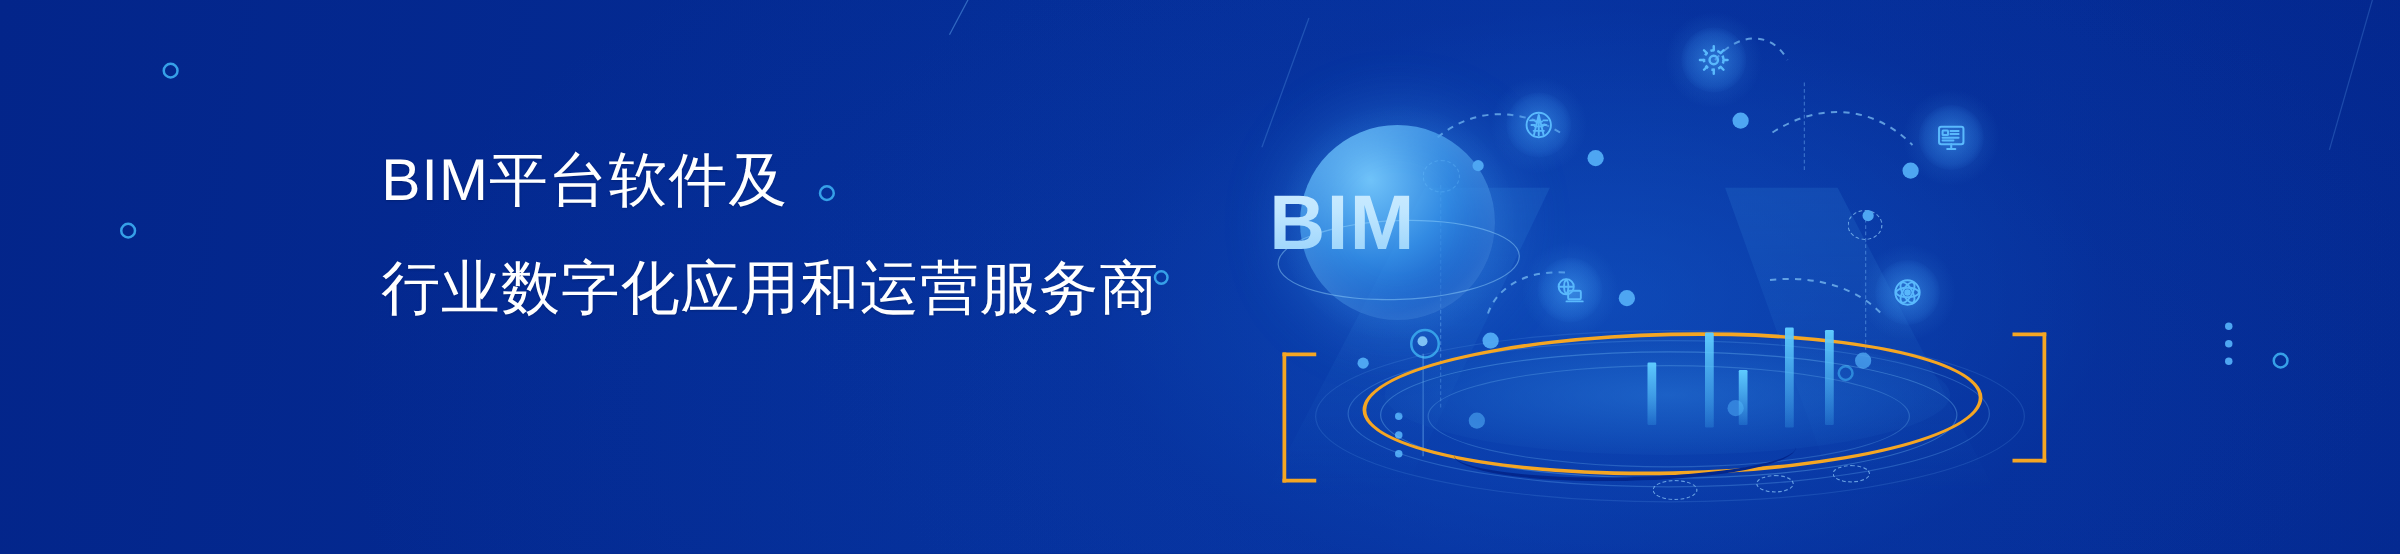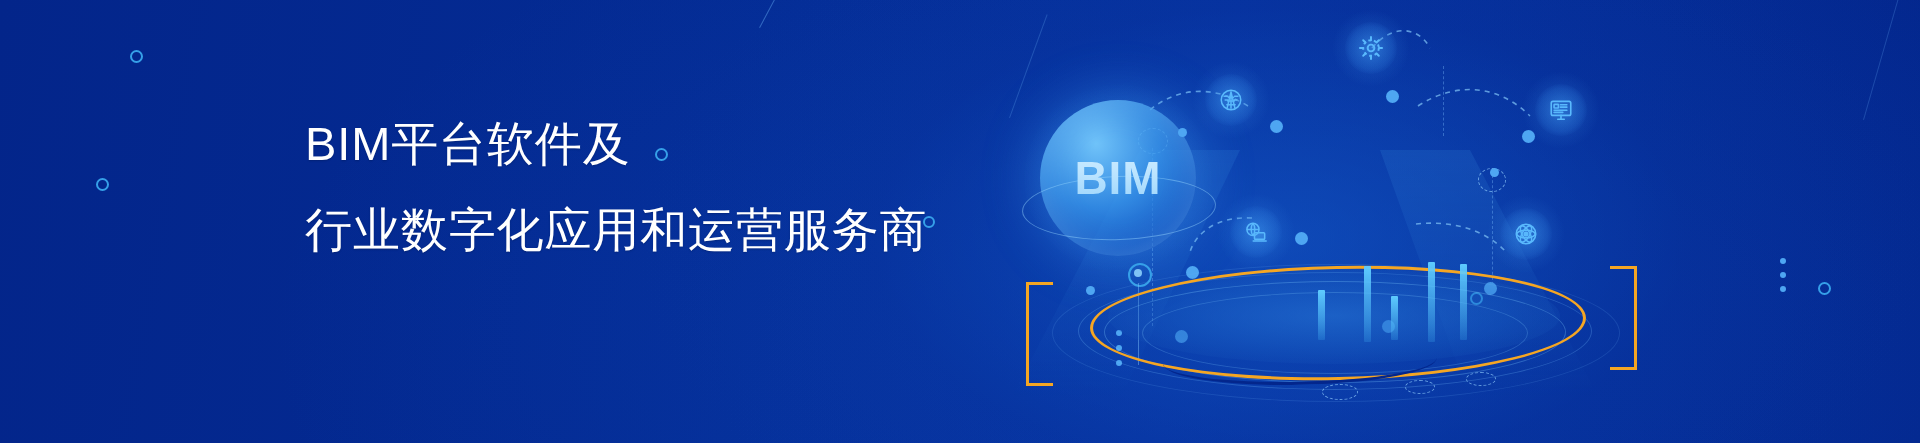--- a/index.html
+++ b/index.html
@@ -38,23 +38,23 @@
     position:absolute;left:1040px;top:100px;width:156px;height:156px;border-radius:50%;
     background:
       radial-gradient(circle at 36% 28%, rgba(120,205,255,.92) 0%, rgba(56,150,235,.80) 42%, rgba(24,98,205,.62) 72%, rgba(16,76,185,.42) 100%);
     box-shadow:0 0 46px 14px rgba(60,150,240,.30), inset 0 0 34px rgba(160,220,255,.30);
   }
   .sphere-halo{
     position:absolute;left:1024px;top:84px;width:188px;height:188px;border-radius:50%;
     background:radial-gradient(circle, rgba(70,160,245,.22) 0%, rgba(60,150,240,.08) 58%, rgba(0,0,0,0) 72%);
   }
   .sphere-label{
-    position:absolute;left:1040px;top:100px;width:156px;height:156px;
+    position:absolute;left:996px;top:100px;width:156px;height:156px;
     display:flex;align-items:center;justify-content:center;
-    font-size:46px;font-weight:700;letter-spacing:.02em;
+    font-size:62px;font-weight:700;letter-spacing:.02em;
     background:linear-gradient(180deg,#eaf7ff 0%,#bfe6ff 45%,#63b8f5 100%);
     -webkit-background-clip:text;background-clip:text;color:transparent;
     text-shadow:none;
   }
   .sphere-ring{
     position:absolute;left:1022px;top:176px;width:192px;height:62px;
     border:1px solid rgba(150,215,255,.45);border-radius:50%;
     transform:rotate(-2deg);
   }
 

